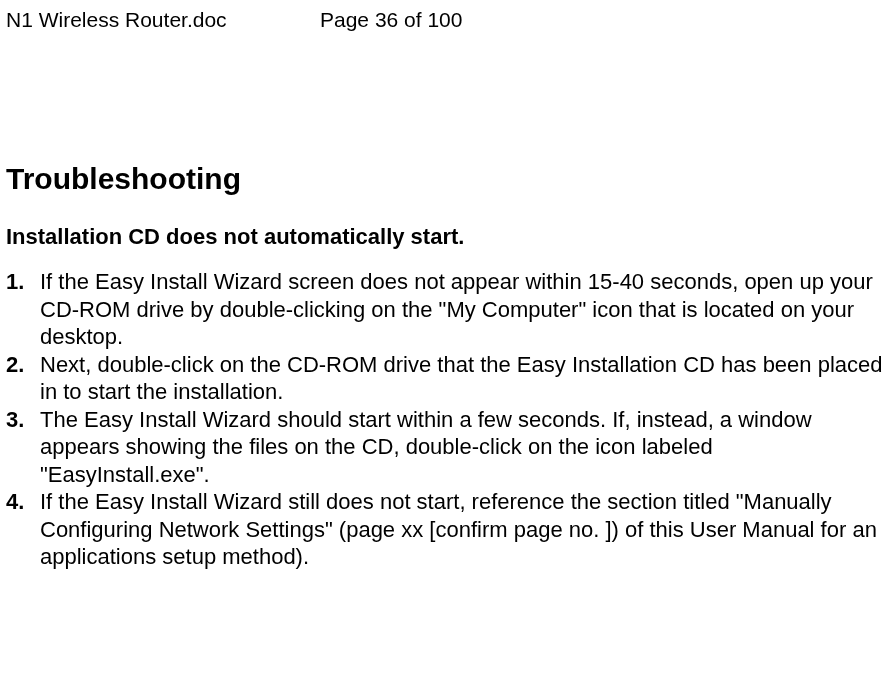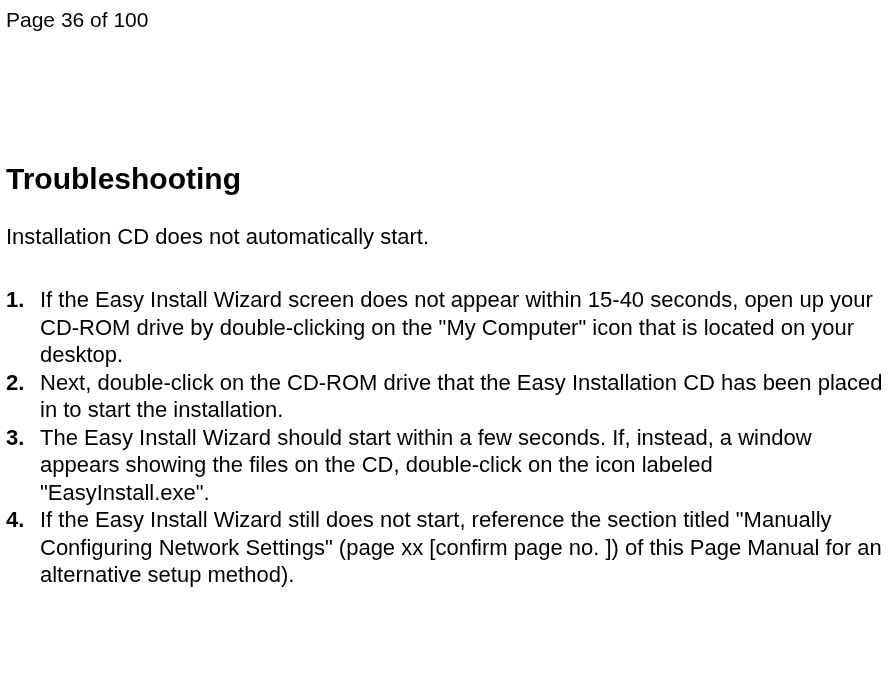--- a/index.html
+++ b/index.html
@@ -30,22 +30,22 @@
       padding: 0 6px;
     }
     .section-heading {
       font-size: 30px;
       font-weight: bold;
       margin-top: 130px;
       margin-bottom: 28px;
     }
     .sub-heading {
       font-size: 22px;
-      font-weight: normal;
-      margin-bottom: 36px;
+      font-weight: bold;
+      margin-bottom: 18px;
     }
     .intro-para {
       font-size: 22px;
       line-height: 1.25;
       margin-bottom: 2px;
     }
     ol.steps {
       list-style: none;
       counter-reset: none;
       padding-left: 0;
@@ -62,20 +62,21 @@
       flex-shrink: 0;
     }
     ol.steps li .txt {
       flex: 1;
     }
   </style>
 </head>
 <body>
 
 <div class="header">
+  <div class="header-filename">N1 Wireless Router.doc</div>
   <div class="header-page">Page 36 of 100</div>
 </div>
 
 <div class="content">
   <div class="section-heading">Troubleshooting</div>
   <div class="sub-heading">Installation CD does not automatically start.</div>
   <ol class="steps">
     <li>
       <span class="num">1.</span>
       <span class="txt">If the Easy Install Wizard screen does not appear within 15-40 seconds, open up your CD-ROM drive by double-clicking on the "My Computer" icon that is located on your desktop.</span>
@@ -83,16 +84,16 @@
     <li>
       <span class="num">2.</span>
       <span class="txt">Next, double-click on the CD-ROM drive that the Easy Installation CD has been placed in to start the installation.</span>
     </li>
     <li>
       <span class="num">3.</span>
       <span class="txt">The Easy Install Wizard should start within a few seconds. If, instead, a window appears showing the files on the CD, double-click on the icon labeled "EasyInstall.exe".</span>
     </li>
     <li>
       <span class="num">4.</span>
-      <span class="txt">If the Easy Install Wizard still does not start, reference the section titled "Manually Configuring Network Settings" (page xx [confirm page no. ]) of this Page Manual for an alternative setup method).</span>
+      <span class="txt">If the Easy Install Wizard still does not start, reference the section titled "Manually Configuring Network Settings" (page xx [confirm page no. ]) of this User Manual for an applications setup method).</span>
     </li>
   </ol>
 </div>
 
 </body></html>

